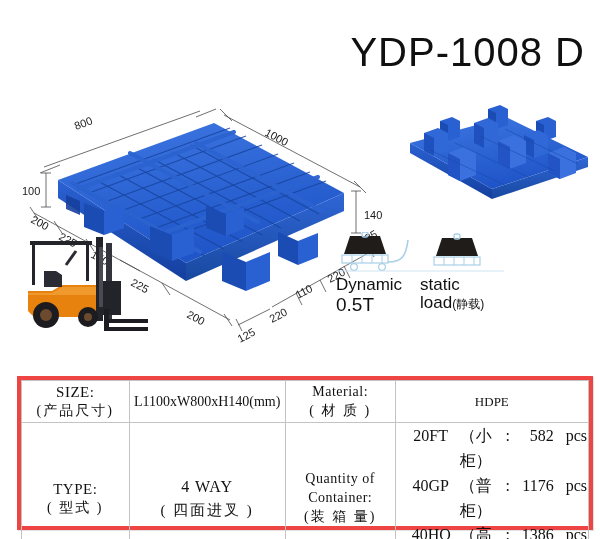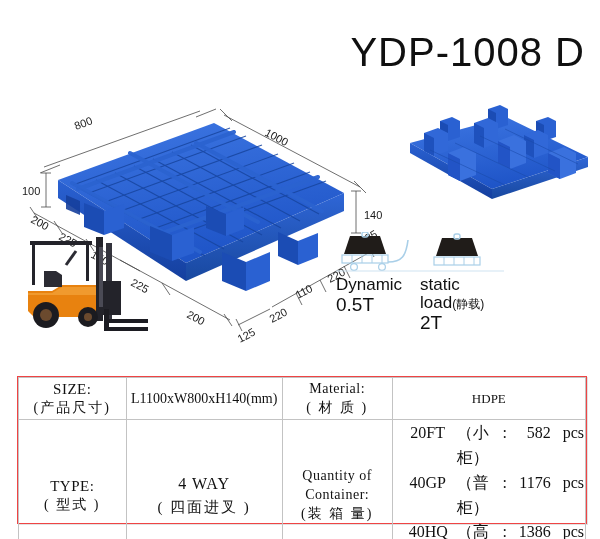--- a/index.html
+++ b/index.html
@@ -54,21 +54,21 @@
   .load-l1{font-size:17px;margin-top:2px;}
   .load-l2{font-size:17px;}
   .load-l2 .cn{font-size:12px;}
   .load-l3{font-size:19px;margin-top:1px;}
 
   
   .spec{
     position:absolute;
     left:17px;top:376px;
     width:568px;height:146px;
-    border:1px solid #ef4444;
+    border:4px solid #ef4444;
     border-collapse:collapse;
     background:#fff;
     box-shadow:1px 1px 0 #e2e2e2;
   }
   .spec table{width:100%;height:100%;border-collapse:collapse;}
   .spec td{
     border:1px solid #c3c3c3;
     vertical-align:middle;
     text-align:center;
     font-family:"Liberation Serif", serif;
@@ -325,21 +325,20 @@
             <line x1="24" y1="25" x2="24" y2="33"></line>
             <line x1="34" y1="25" x2="34" y2="33"></line>
             <line x1="44" y1="25" x2="44" y2="33"></line>
             <line x1="54" y1="25" x2="54" y2="33"></line>
           </g>
           <line x1="0" y1="39" x2="84" y2="39" stroke="#cfe4f2" stroke-width="1.2"></line>
         </svg>
       </div>
       <div class="load-l1">static</div>
       <div class="load-l2"><span>load</span><span class="cn">(静载)</span></div>
-      <div class="load-l3">2T</div>
     </div>
 
   </div>
 
   <div class="spec">
     <table>
       <tbody>
           <tr>
         <td class="lbl">
           <div>SIZE:</div>

